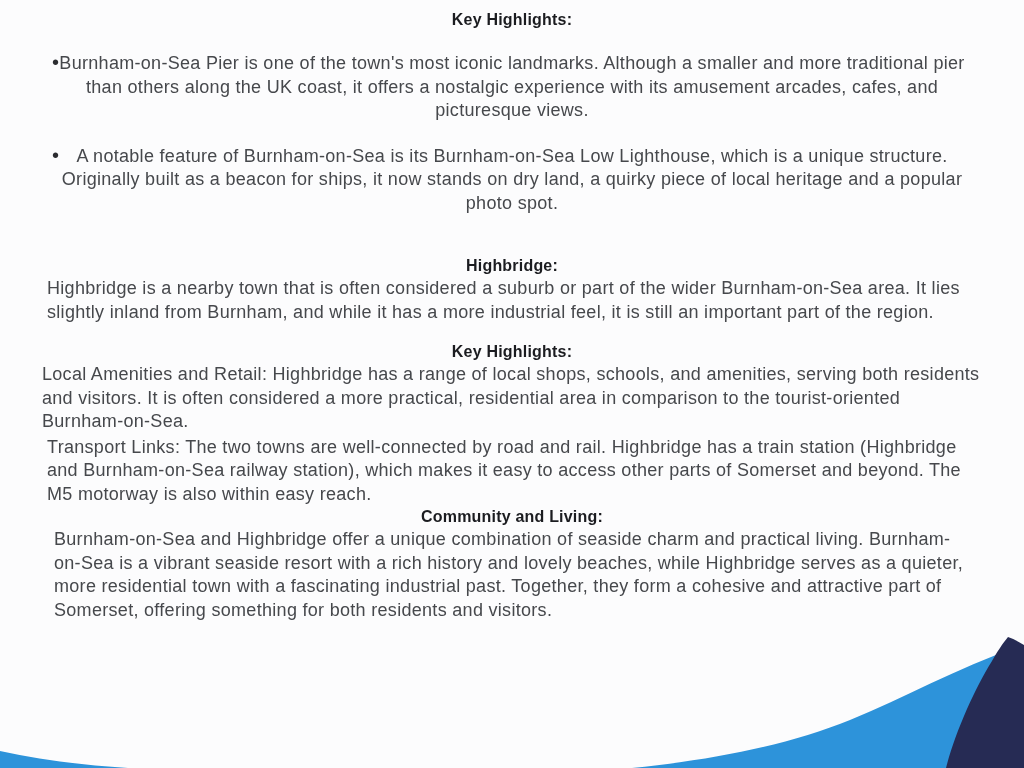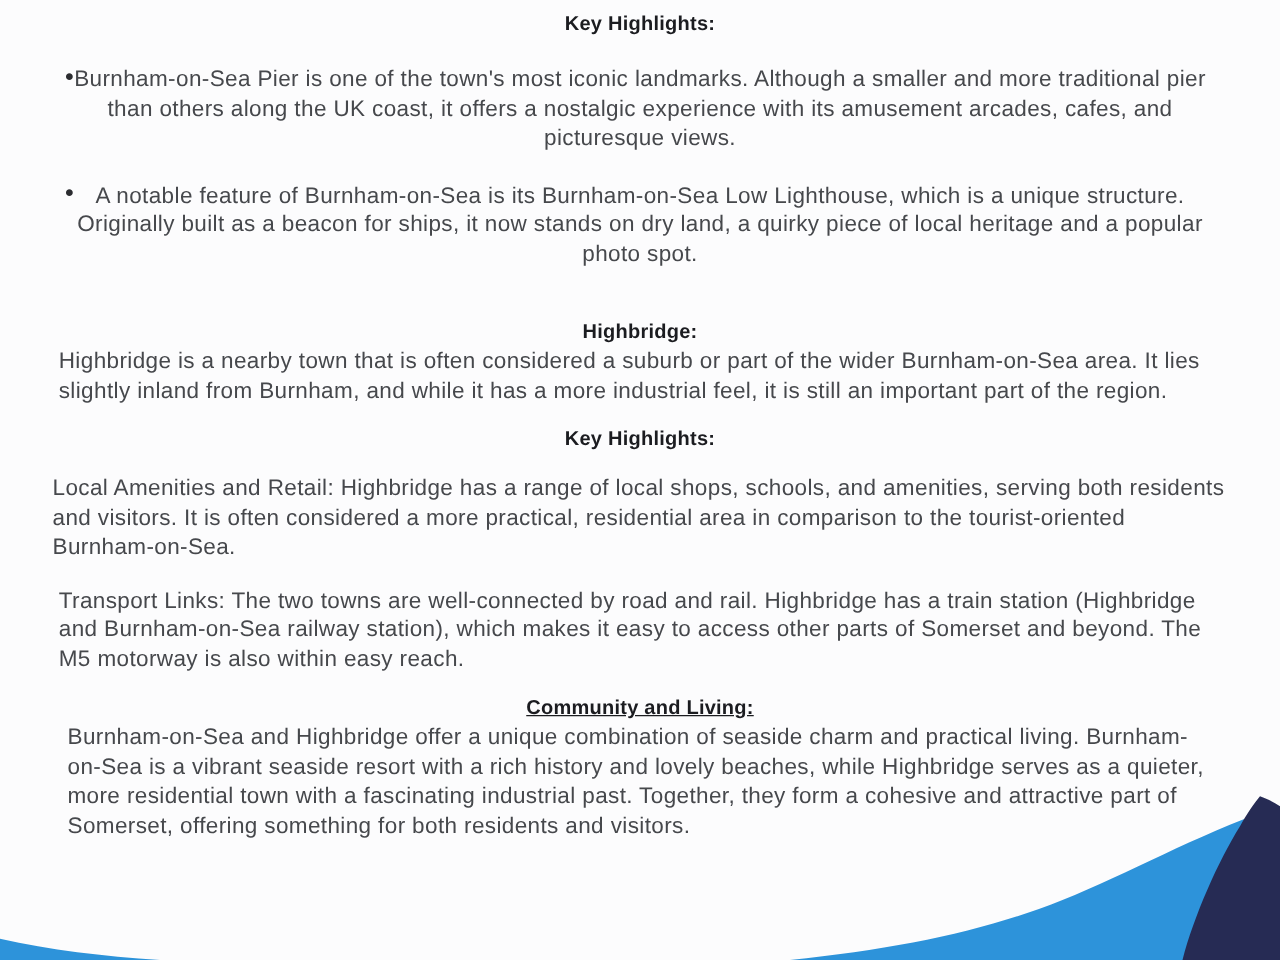--- a/index.html
+++ b/index.html
@@ -26,21 +26,21 @@
     margin: 0 auto;
     text-align: center;
     font-size: 16px;
     line-height: 22px;
     font-weight: 700;
     color: #1b1c20;
     letter-spacing: 0.2px;
   }
   .heading-highbridge   { margin-top: 40px; }
   .heading-keyhl-2      { margin-top: 17px; }
-  .heading-community    { margin-top: 17px; text-decoration: underline; }
+  .heading-community    { margin-top: 0; }
   .bullet-list {
     list-style: none;
     margin: 0;
     padding: 0;
   }
   .bullet-item {
     position: relative;
     width: 912px;
     margin: 0 auto;
     text-align: center;
@@ -51,22 +51,22 @@
     position: absolute;
     left: -4px;
     top: -1px;
     font-size: 20px;
     color: #2b2c30;
   }
   .body-paragraph {
     margin: 0 auto;
   }
   .para-highbridge  { width: 930px; }
-  .para-amenities   { width: 940px; margin-top: 16px; }
-  .para-transport   { margin-top: 19px; width: 930px; }
+  .para-amenities   { width: 940px; }
+  .para-transport   { margin-top: 2px; width: 930px; }
   .para-community   { width: 916px; }
   .waves {
     position: absolute;
     left: 0;
     bottom: 0;
     width: 1024px;
     height: 220px;
     display: block;
     pointer-events: none;
   }

